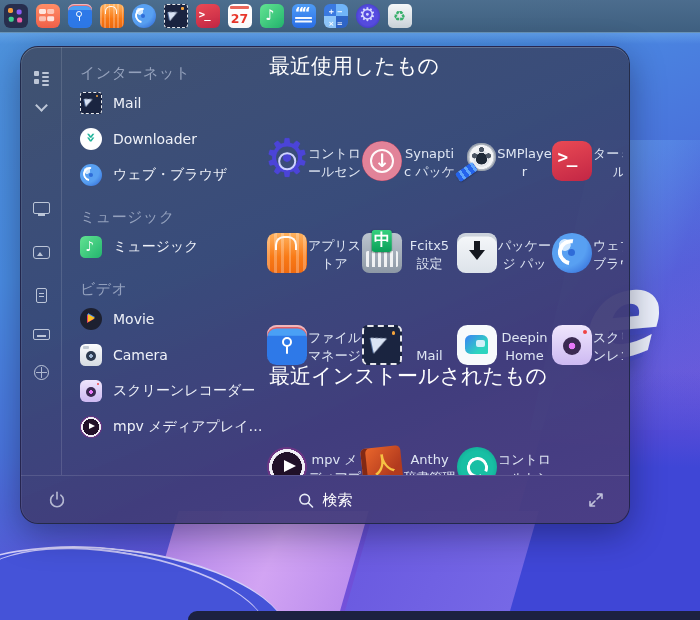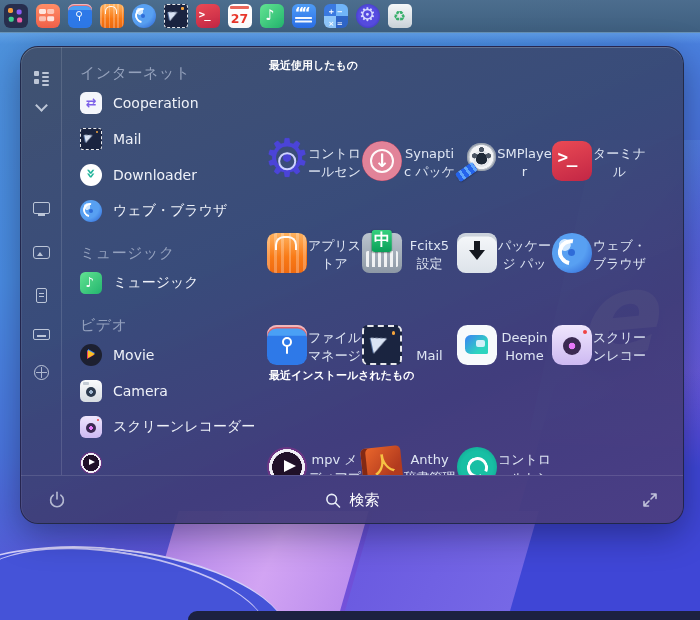--- a/index.html
+++ b/index.html
@@ -179,21 +179,21 @@
   .ic-anthy::after { content:"人"; color:#f6c244; font-weight:bold; font-size:.5em;
     left:55%; top:42%; transform:translate(-50%,-50%) rotate(-6deg); }
 
   .ic-screenshot { border-radius:50%; background:radial-gradient(circle,#18bfa4 55%,#0c9c88); }
   .ic-screenshot::before { content:""; inset:24%; border-radius:50%;
     border:.075em solid transparent; border-top-color:#fff; border-right-color:#fff; transform:rotate(-20deg); }
   .ic-screenshot::after { content:""; inset:24%; border-radius:50%;
     border:.075em solid transparent; border-bottom-color:#fff; border-left-color:#fff; transform:rotate(20deg); }
 
   
-  .panel { position:absolute; left:20px; top:46px; width:664px; height:478px; border-radius:18px; z-index:6;
+  .panel { position:absolute; left:20px; top:46px; width:610px; height:478px; border-radius:18px; z-index:6;
     background:linear-gradient(158deg, rgba(64,78,106,.94) 0%, rgba(56,72,116,.94) 40%, rgba(64,60,120,.95) 70%, rgba(76,62,130,.95) 100%);
     border:1px solid rgba(16,20,44,.6);
     box-shadow:inset 0 1px 0 rgba(255,255,255,.2), inset 1px 0 0 rgba(255,255,255,.07), 0 10px 34px rgba(8,12,40,.4); }
 
   .rail { position:absolute; left:0; top:0; bottom:48px; width:41px; border-right:1px solid rgba(255,255,255,.13); }
   .ritem { position:absolute; left:12px; width:17px; height:17px; opacity:.8; }
   .ritem:nth-child(1){ top:22px; } .ritem:nth-child(2){ top:51px; }
   .ritem:nth-child(3){ top:153px; } .ritem:nth-child(4){ top:197px; }
   .ritem:nth-child(5){ top:240px; } .ritem:nth-child(6){ top:279px; }
   .ritem:nth-child(7){ top:317px; }
@@ -220,21 +220,21 @@
                linear-gradient(0deg,transparent 44%,#dde4f0 44% 56%,transparent 56%); }
 
   .applist { position:absolute; left:42px; top:0; width:202px; bottom:48px; padding:14px 0 0 17px; overflow:hidden; }
   .alheader { height:24px; line-height:24px; color:rgba(172,183,207,.78); font-size:15px; letter-spacing:.5px; }
   .alheader.mt { margin-top:12px; }
   .alitem { height:36px; display:flex; align-items:center; gap:11px; cursor:default; }
   .alitem .ibx { font-size:22px; width:22px; height:22px; display:flex; align-items:center; justify-content:center; }
   .alitem .lbl { color:#eef1f8; font-size:14px; white-space:nowrap; overflow:hidden; text-overflow:ellipsis; max-width:150px; }
 
   .gridarea { position:absolute; left:246px; right:6px; top:0; bottom:48px; padding-top:8px; overflow:hidden; }
-  .gheader { height:22px; line-height:22px; color:#fff; font-size:11px; font-weight:bold; margin-left:2px; }
+  .gheader { height:22px; line-height:22px; color:#fff; font-size:21px; font-weight:normal; margin-left:2px; }
   .appgrid { display:grid; grid-template-columns:repeat(4,95px); grid-auto-rows:92px; margin-top:12px; }
   .appgrid.second { margin-top:8px; }
   .gcell { width:95px; display:flex; flex-direction:row; align-items:flex-end; cursor:default; }
   .gcell .ibx { font-size:40px; width:40px; height:40px; margin-top:2px; display:flex; align-items:center; justify-content:center; }
   .gcell .lbl { margin-top:7px; font-size:13px; line-height:18px; color:#dfe6f3; text-align:center;
     width:95px; line-break:anywhere; overflow-wrap:anywhere; max-height:36px; overflow:hidden; }
 
   .bbar { position:absolute; left:0; right:0; bottom:0; height:48px; border-top:1px solid rgba(255,255,255,.12);
     display:flex; align-items:center; }
   .power { position:absolute; left:26px; top:14px; width:20px; height:20px; opacity:.7; cursor:pointer; }
@@ -319,26 +319,20 @@
         <div class="ric ric-window"></div>
       </div>
       <div class="ritem">
         <div class="ric ric-globe"></div>
       </div>
     </div>
   <div class="applist" id="applist">
       <div class="alheader">インターネット</div>
       <div class="alitem">
         <div class="ibx">
-          <div class="ic ic-cooperation"></div>
-        </div>
-        <div class="lbl">Cooperation</div>
-      </div>
-      <div class="alitem">
-        <div class="ibx">
           <div class="ic ic-mail"></div>
         </div>
         <div class="lbl">Mail</div>
       </div>
       <div class="alitem">
         <div class="ibx">
           <div class="ic ic-downloader"></div>
         </div>
         <div class="lbl">Downloader</div>
       </div>
@@ -371,20 +365,21 @@
       <div class="alitem">
         <div class="ibx">
           <div class="ic ic-recorder"></div>
         </div>
         <div class="lbl">スクリーンレコーダー</div>
       </div>
       <div class="alitem">
         <div class="ibx">
           <div class="ic ic-mpv"></div>
         </div>
+        <div class="lbl">mpv メディアプレイ…</div>
       </div>
     </div>
   <div class="gridarea" id="gridarea">
       <div class="gheader">最近使用したもの</div>
       <div class="appgrid">
         <div class="gcell">
           <div class="ibx">
             <div class="ic ic-controlcenter"></div>
           </div>
           <div class="lbl">コントロールセンター</div>

